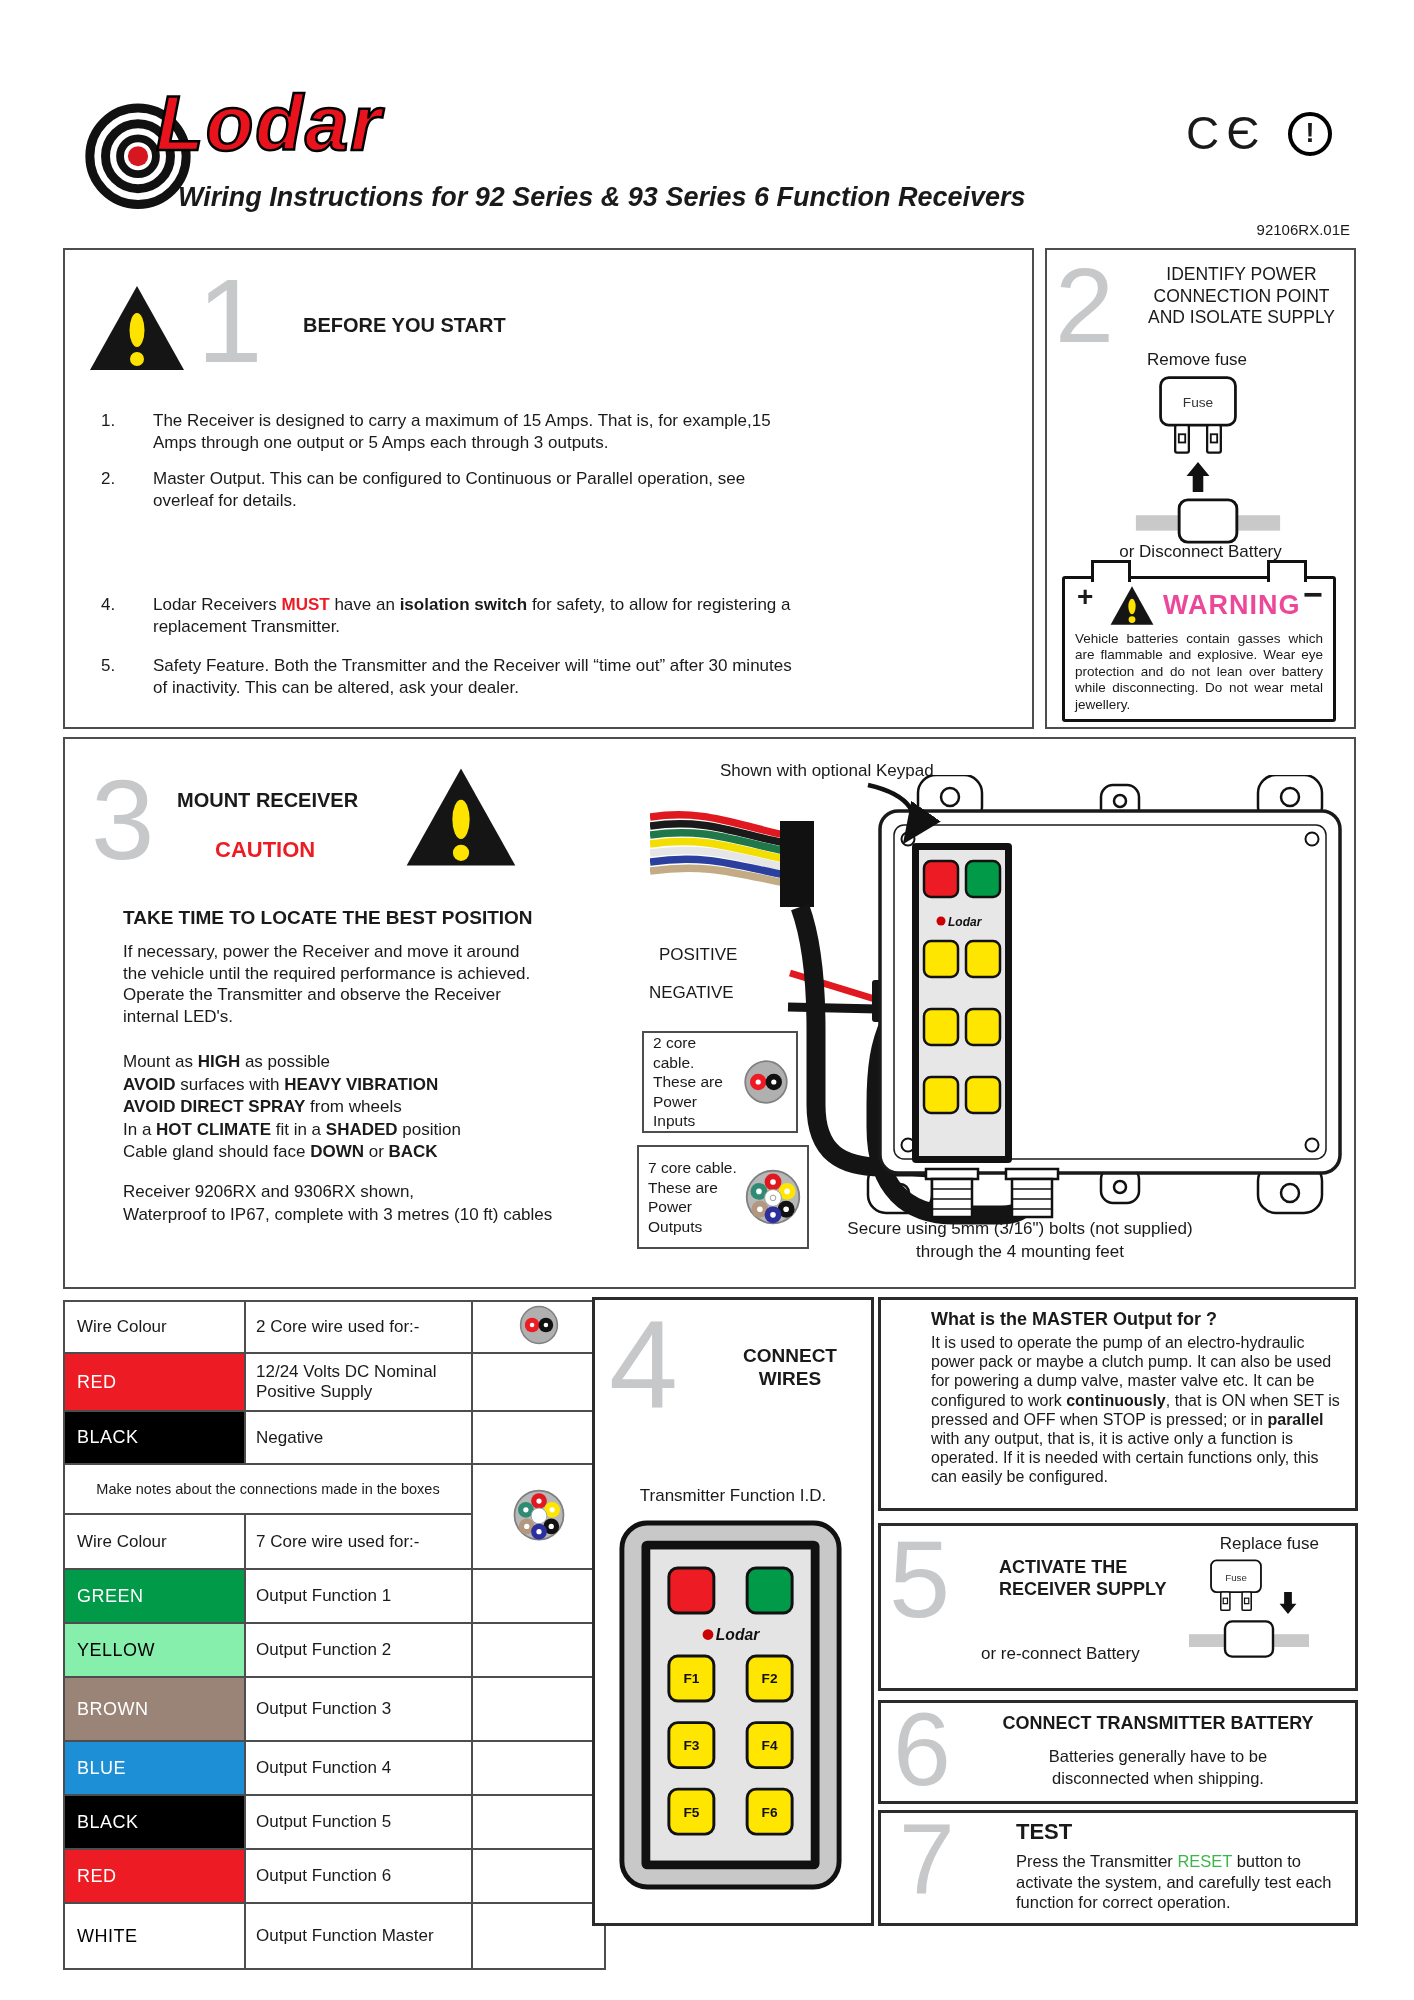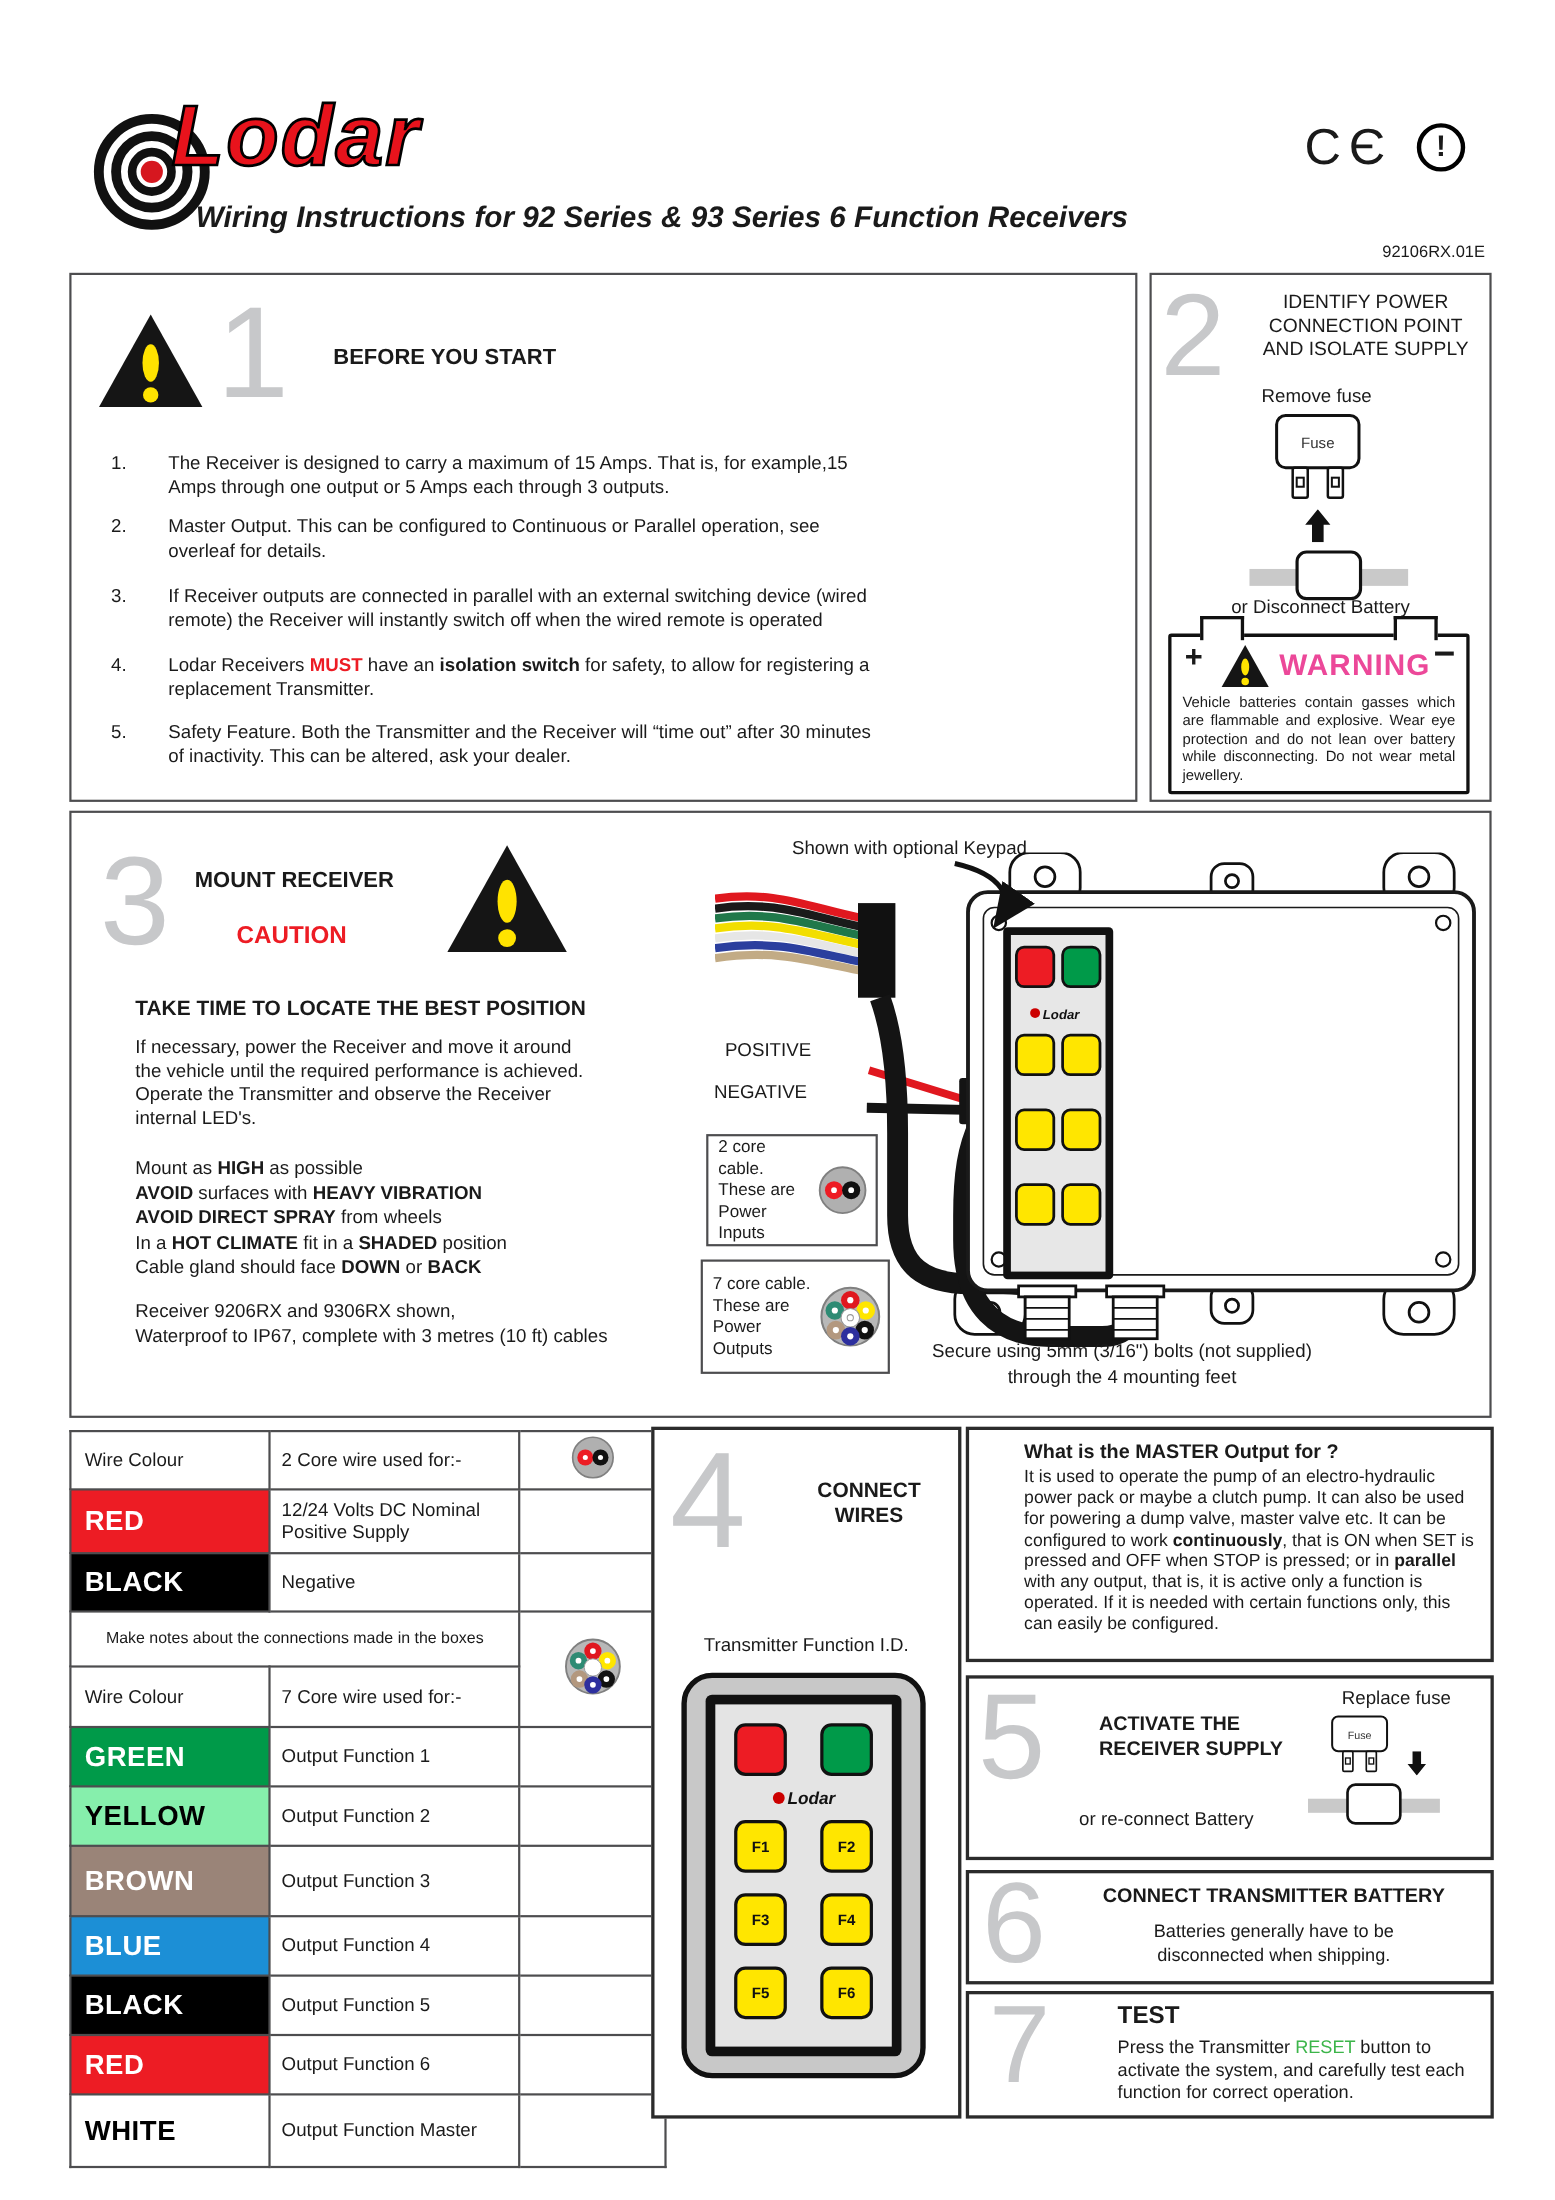--- a/index.html
+++ b/index.html
@@ -50,21 +50,21 @@
   .neg-label{position:absolute;left:584px;top:244px;font-size:17px;}
   .corebox{position:absolute;border:2px solid #4d4d4f;background:#fff;display:flex;align-items:center;}
   .corebox .ctxt{font-size:15.5px;line-height:19.5px;padding-left:9px;flex:1;}
   .secure{position:absolute;left:640px;top:478px;width:630px;text-align:center;font-size:17px;line-height:23px;}
   
   #wire-table{position:absolute;left:63px;top:1300px;border-collapse:collapse;table-layout:fixed;}
   #wire-table td{border:2px solid #4d4d4f;padding:0;vertical-align:middle;background:#fff;}
   #wire-table td.c1{width:167px;padding-left:12px;font-size:17px;}
   #wire-table td.c2{width:215px;padding-left:10px;font-size:17px;line-height:20px;}
   #wire-table td.c3{width:131px;text-align:center;}
-  #wire-table td.sw{font-size:25px;font-weight:bold;letter-spacing:0.5px;margin-left:32px;}
+  #wire-table td.sw{font-size:18px;font-weight:normal;letter-spacing:0.5px;margin-left:32px;}
   #wire-table td.note{font-size:14.5px;text-align:center;padding:16px;}
   
   .s4-title{position:absolute;left:128px;top:44px;width:134px;text-align:center;font-size:19px;font-weight:bold;line-height:23px;}
   .s4-tfid{position:absolute;left:0;right:0;top:186px;text-align:center;font-size:17px;}
   
   .m-inner{padding:9px 14px;margin-left:36px;}
   .m-title{font-size:18px;font-weight:bold;margin-bottom:3px;}
   .m-body{font-size:16px;line-height:19.2px;}
   .s5-title{position:absolute;left:118px;top:30px;font-size:18px;font-weight:bold;line-height:22px;}
   .s5-replace{position:absolute;right:36px;top:8px;font-size:17px;}
@@ -99,23 +99,20 @@
       <circle cx="50" cy="76" r="7" fill="#ffe300"></circle>
     </svg>
     <div class="bignum" style="left:132px;top:12px;font-size:118px;">1</div>
     <div class="s1-title">BEFORE YOU START</div>
 
     <div class="s1-item" style="top:160px">
       <span class="inum">1.</span><span class="itxt"><span>The Receiver is designed to carry a maximum of 15 Amps. That is, for example,15 Amps through one output or 5 Amps each through 3 outputs.</span></span>
     </div>
     <div class="s1-item" style="top:218px">
       <span class="inum">2.</span><span class="itxt"><span>Master Output. This can be configured to Continuous or Parallel operation, see overleaf for details.</span></span>
-    </div>
-    <div class="s1-item" style="top:281px">
-      <span class="inum">3.</span><span class="itxt"><span>If Receiver outputs are connected in parallel with an external switching device (wired remote) the Receiver will instantly switch off when the wired remote is operated</span></span>
     </div>
     <div class="s1-item" style="top:344px">
       <span class="inum">4.</span><span class="itxt"><span>Lodar Receivers </span><span class="rb">MUST</span><span> have an </span><span class="b">isolation switch</span><span> for safety, to allow for registering a replacement Transmitter.</span></span>
     </div>
     <div class="s1-item" style="top:405px">
       <span class="inum">5.</span><span class="itxt"><span>Safety Feature. Both the Transmitter and the Receiver will “time out” after 30 minutes of inactivity. This can be altered, ask your dealer.</span></span>
     </div>
   </div>
 
   <div class="box" style="left:1045px;top:248px;width:307px;height:477px;">

